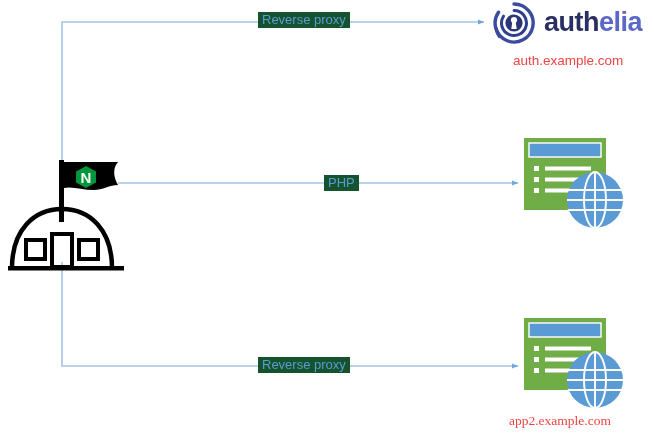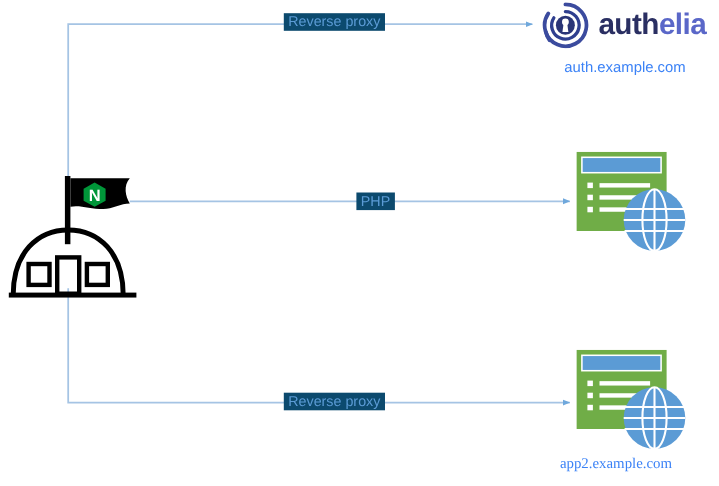--- a/index.html
+++ b/index.html
@@ -22,34 +22,34 @@
     left: 0; top: 0;
     width: 654px;
     height: 442px;
   }
 
   
   .edge-label {
     position: absolute;
     font-size: 13px;
     color: #5b9bd5;
-    background: #0c4a6e;
+    background: #14532d;
     padding: 0 4px;
     white-space: nowrap;
     line-height: 16px;
   }
   #label-top     { left: 258px; top: 12px; }
   #label-middle  { left: 299px; top: 175px; margin-left: 25px; }
   #label-bottom  { left: 258px; top: 357px; }
 
   
   .caption {
     position: absolute;
     font-size: 13.5px;
-    color: #3b82f6;
+    color: #ef4444;
     white-space: nowrap;
     line-height: 18px;
   }
   #cap-auth { left: 513px; top: 52px; }
   #cap-app1 { left: 509px; top: 232px; }
   #cap-app2 { left: 509px; top: 412px; font-family: Liberation Serif, serif; }
 
   
   #nginx-node {
     position: absolute;

